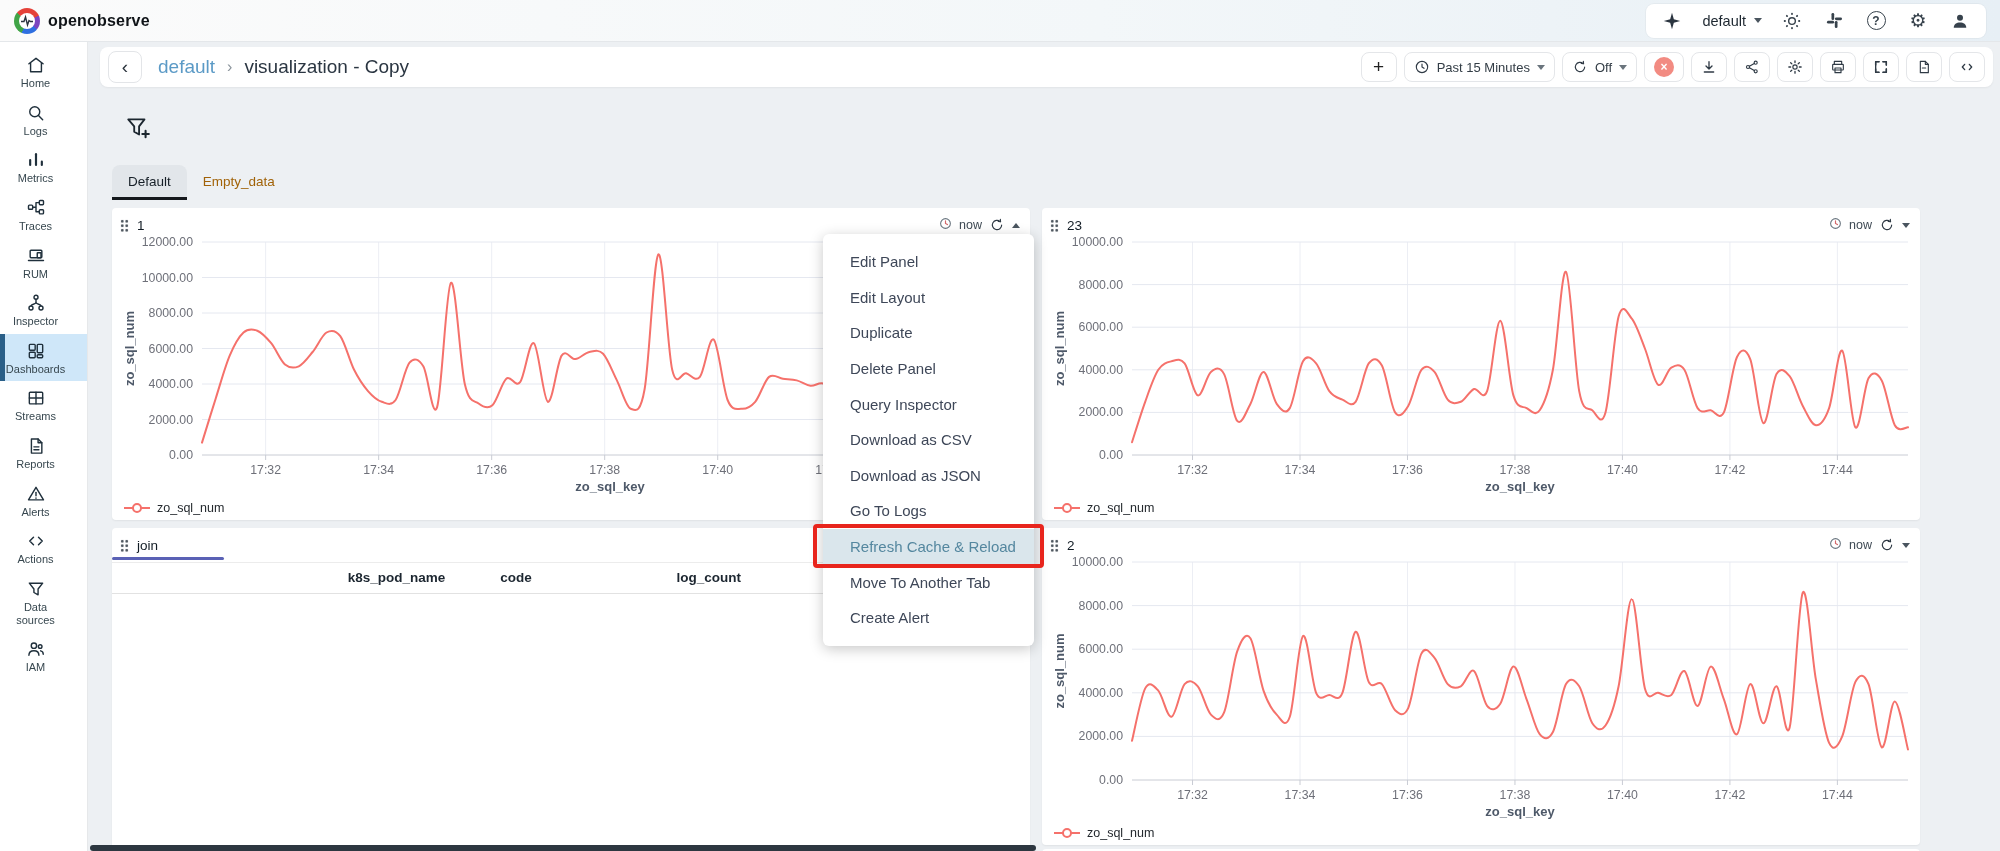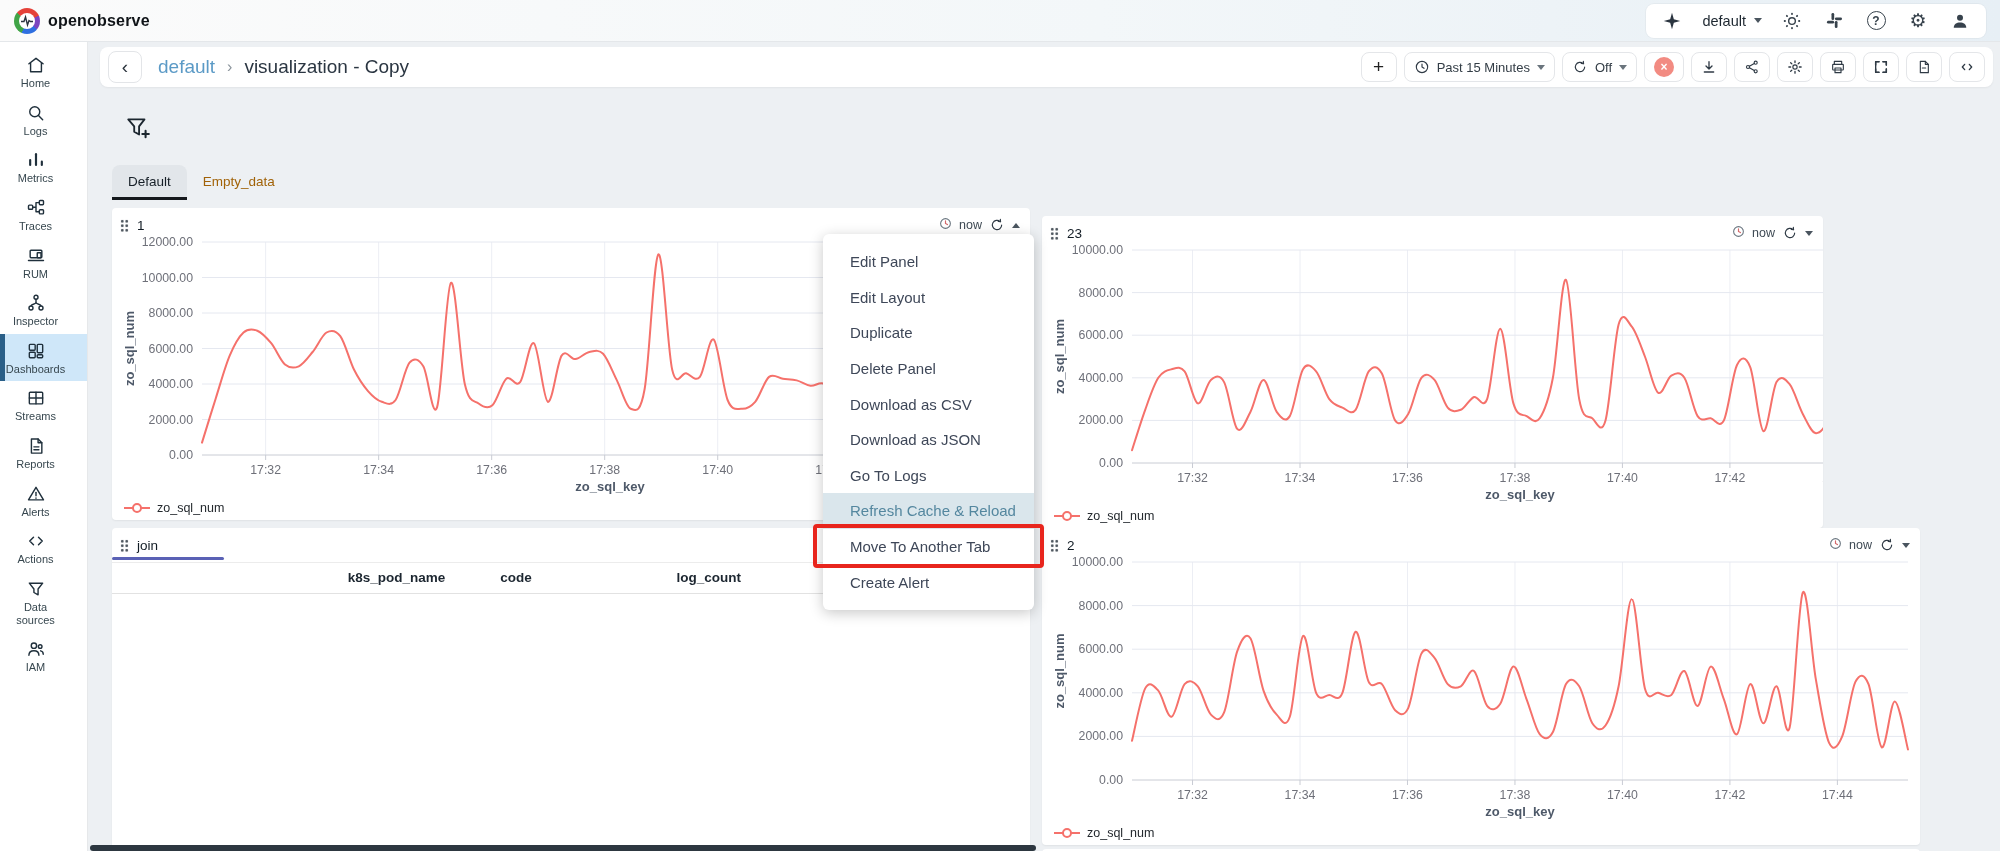--- a/index.html
+++ b/index.html
@@ -423,21 +423,21 @@
       </svg></div>
   <div class="legend-row">
     <svg width="26" height="12">
         <line x1="0" y1="6" x2="26" y2="6" stroke="#f5716b" stroke-width="2"></line>
         <circle cx="13" cy="6" r="4" fill="#fff" stroke="#f5716b" stroke-width="2"></circle>
       </svg>
     <span class="legend-label">zo_sql_num</span>
   </div>
 </section>
 
-<section class="panel" id="panel-p23" style="left:1042px;top:216px;width:781px;height:312px;">
+<section class="panel" id="panel-p23" style="left:1042px;top:208px;width:878px;height:312px;">
   <div class="panel-head">
     <div class="drag-dots"></div>
     <span class="panel-title">23</span>
     <div class="panel-head-right">
       <span class="cached-ic"><svg width="13" height="13" viewBox="0 0 24 24" fill="none">
             <circle cx="12" cy="12" r="9" stroke="#6b7680" stroke-width="2"></circle>
             <path d="M12 7v5l3.5 2" stroke="#d4696b" stroke-width="2.2" stroke-linecap="round"></path>
           </svg></span>
       <span class="now-label">now</span>
       <span class="refr-ic" style="color: rgb(47, 58, 69); display: flex;">
@@ -576,20 +576,21 @@
 </section>
 
 <div class="bottom-dark-bar"></div>
 <div class="next-panel-sliver"></div>
 
 <div class="ctx-menu" id="ctx-menu">
     <div class="menu-item">Edit Panel</div>
     <div class="menu-item">Edit Layout</div>
     <div class="menu-item">Duplicate</div>
     <div class="menu-item">Delete Panel</div>
+    <div class="menu-item">Query Inspector</div>
     <div class="menu-item">Download as CSV</div>
     <div class="menu-item">Download as JSON</div>
     <div class="menu-item">Go To Logs</div>
     <div class="menu-item hl">Refresh Cache &amp; Reload</div>
     <div class="menu-item">Move To Another Tab</div>
     <div class="menu-item">Create Alert</div>
   </div>
 <div class="annotation-box"></div>
 
 </body></html>

